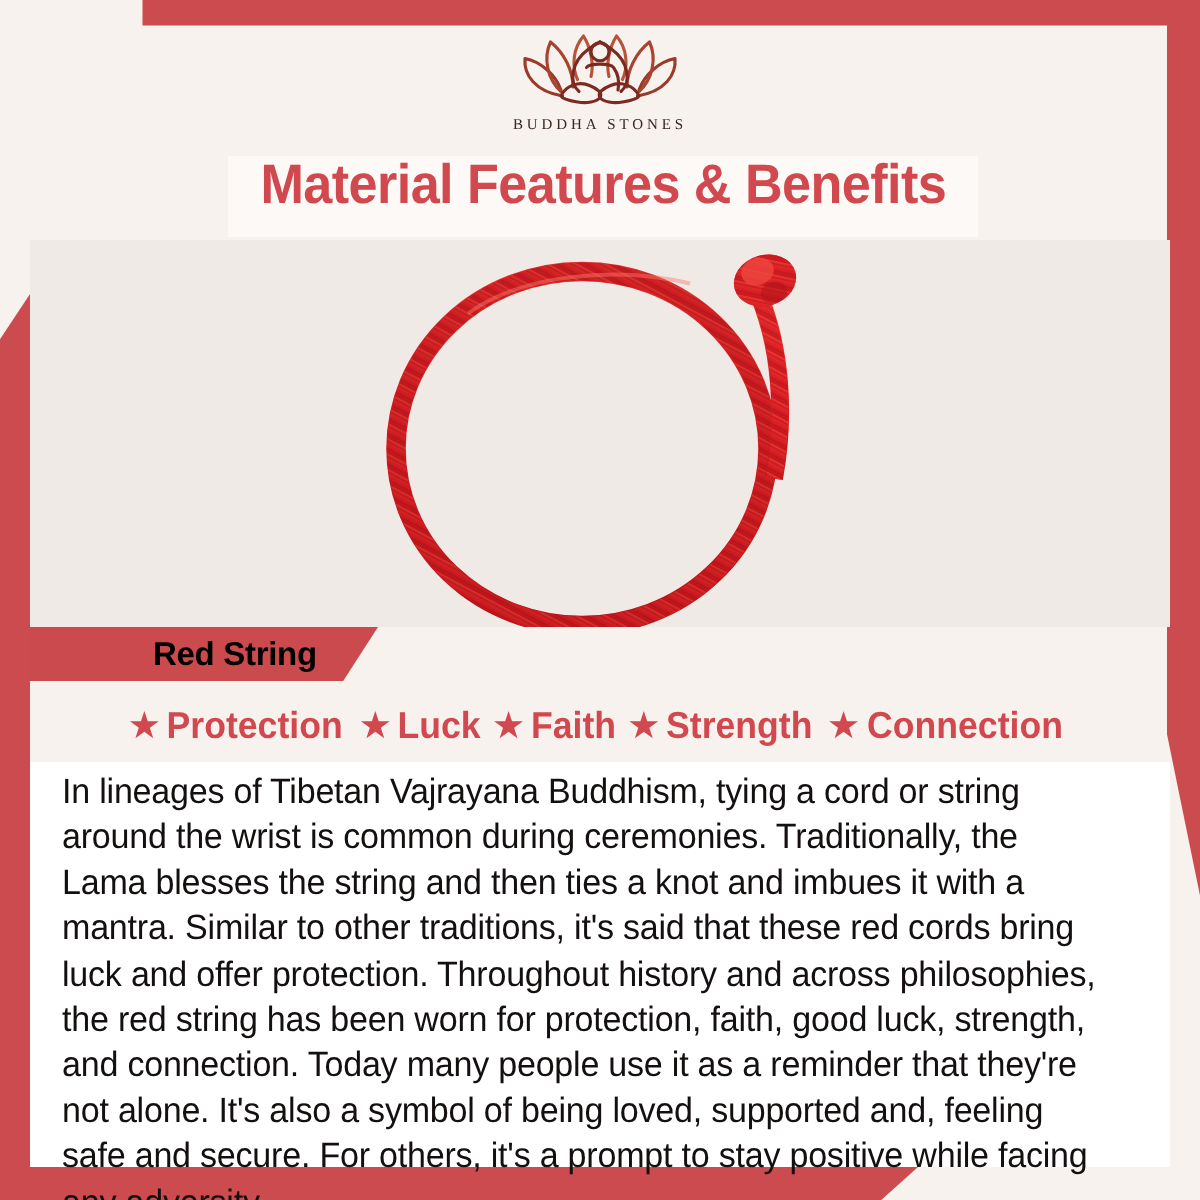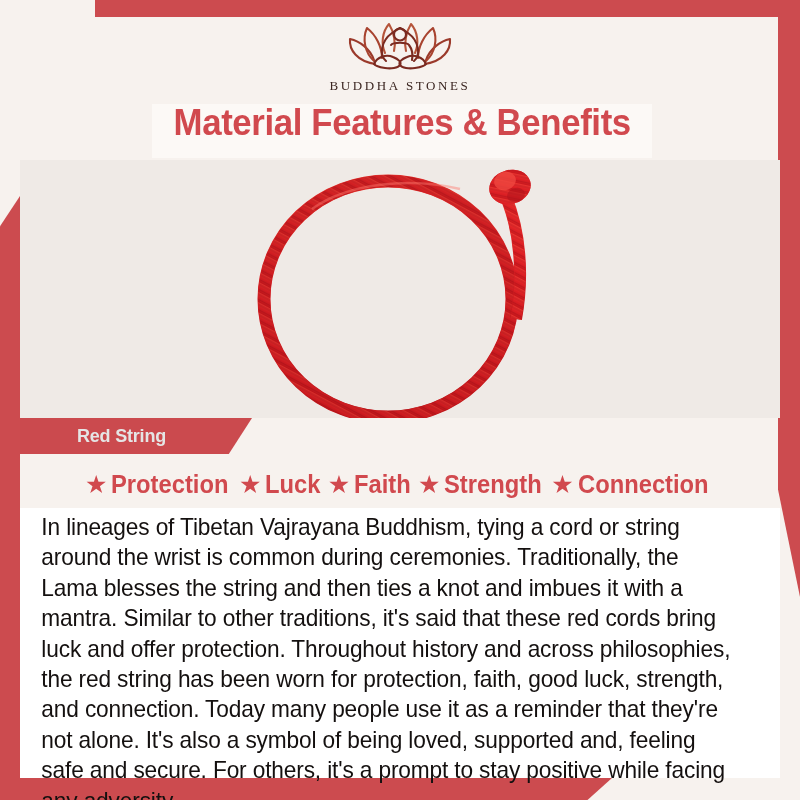--- a/index.html
+++ b/index.html
@@ -66,21 +66,21 @@
     align-items: center;
     justify-content: flex-start;
   }
   .logo-mark {
     width: 118px;
     height: 60px;
     display: block;
   }
   .logo-word {
     font-family: "Liberation Serif", serif;
-    font-size: 13px;
+    font-size: 10px;
     letter-spacing: 2.6px;
     color: #3A2520;
     margin-top: 1px;
     white-space: nowrap;
   }
 
   
   .title-banner {
     position: absolute;
     left: 152px;
@@ -127,25 +127,25 @@
     left: 20px;
     top: 418px;
     width: 232px;
     height: 36px;
     background: #CB4A4E;
     clip-path: polygon(0 0, 100% 0, 90% 100%, 0 100%);
     display: flex;
     align-items: center;
   }
   .rs-label {
-    color: #e5e5e5;
+    color: #000000;
     font-weight: bold;
-    font-size: 18px;
+    font-size: 22px;
     letter-spacing: -0.2px;
-    margin-left: 57px;
+    margin-left: 82px;
     white-space: nowrap;
   }
 
   
   .benefits {
     position: absolute;
     left: 20px;
     top: 462px;
     width: 760px;
     height: 44px;

